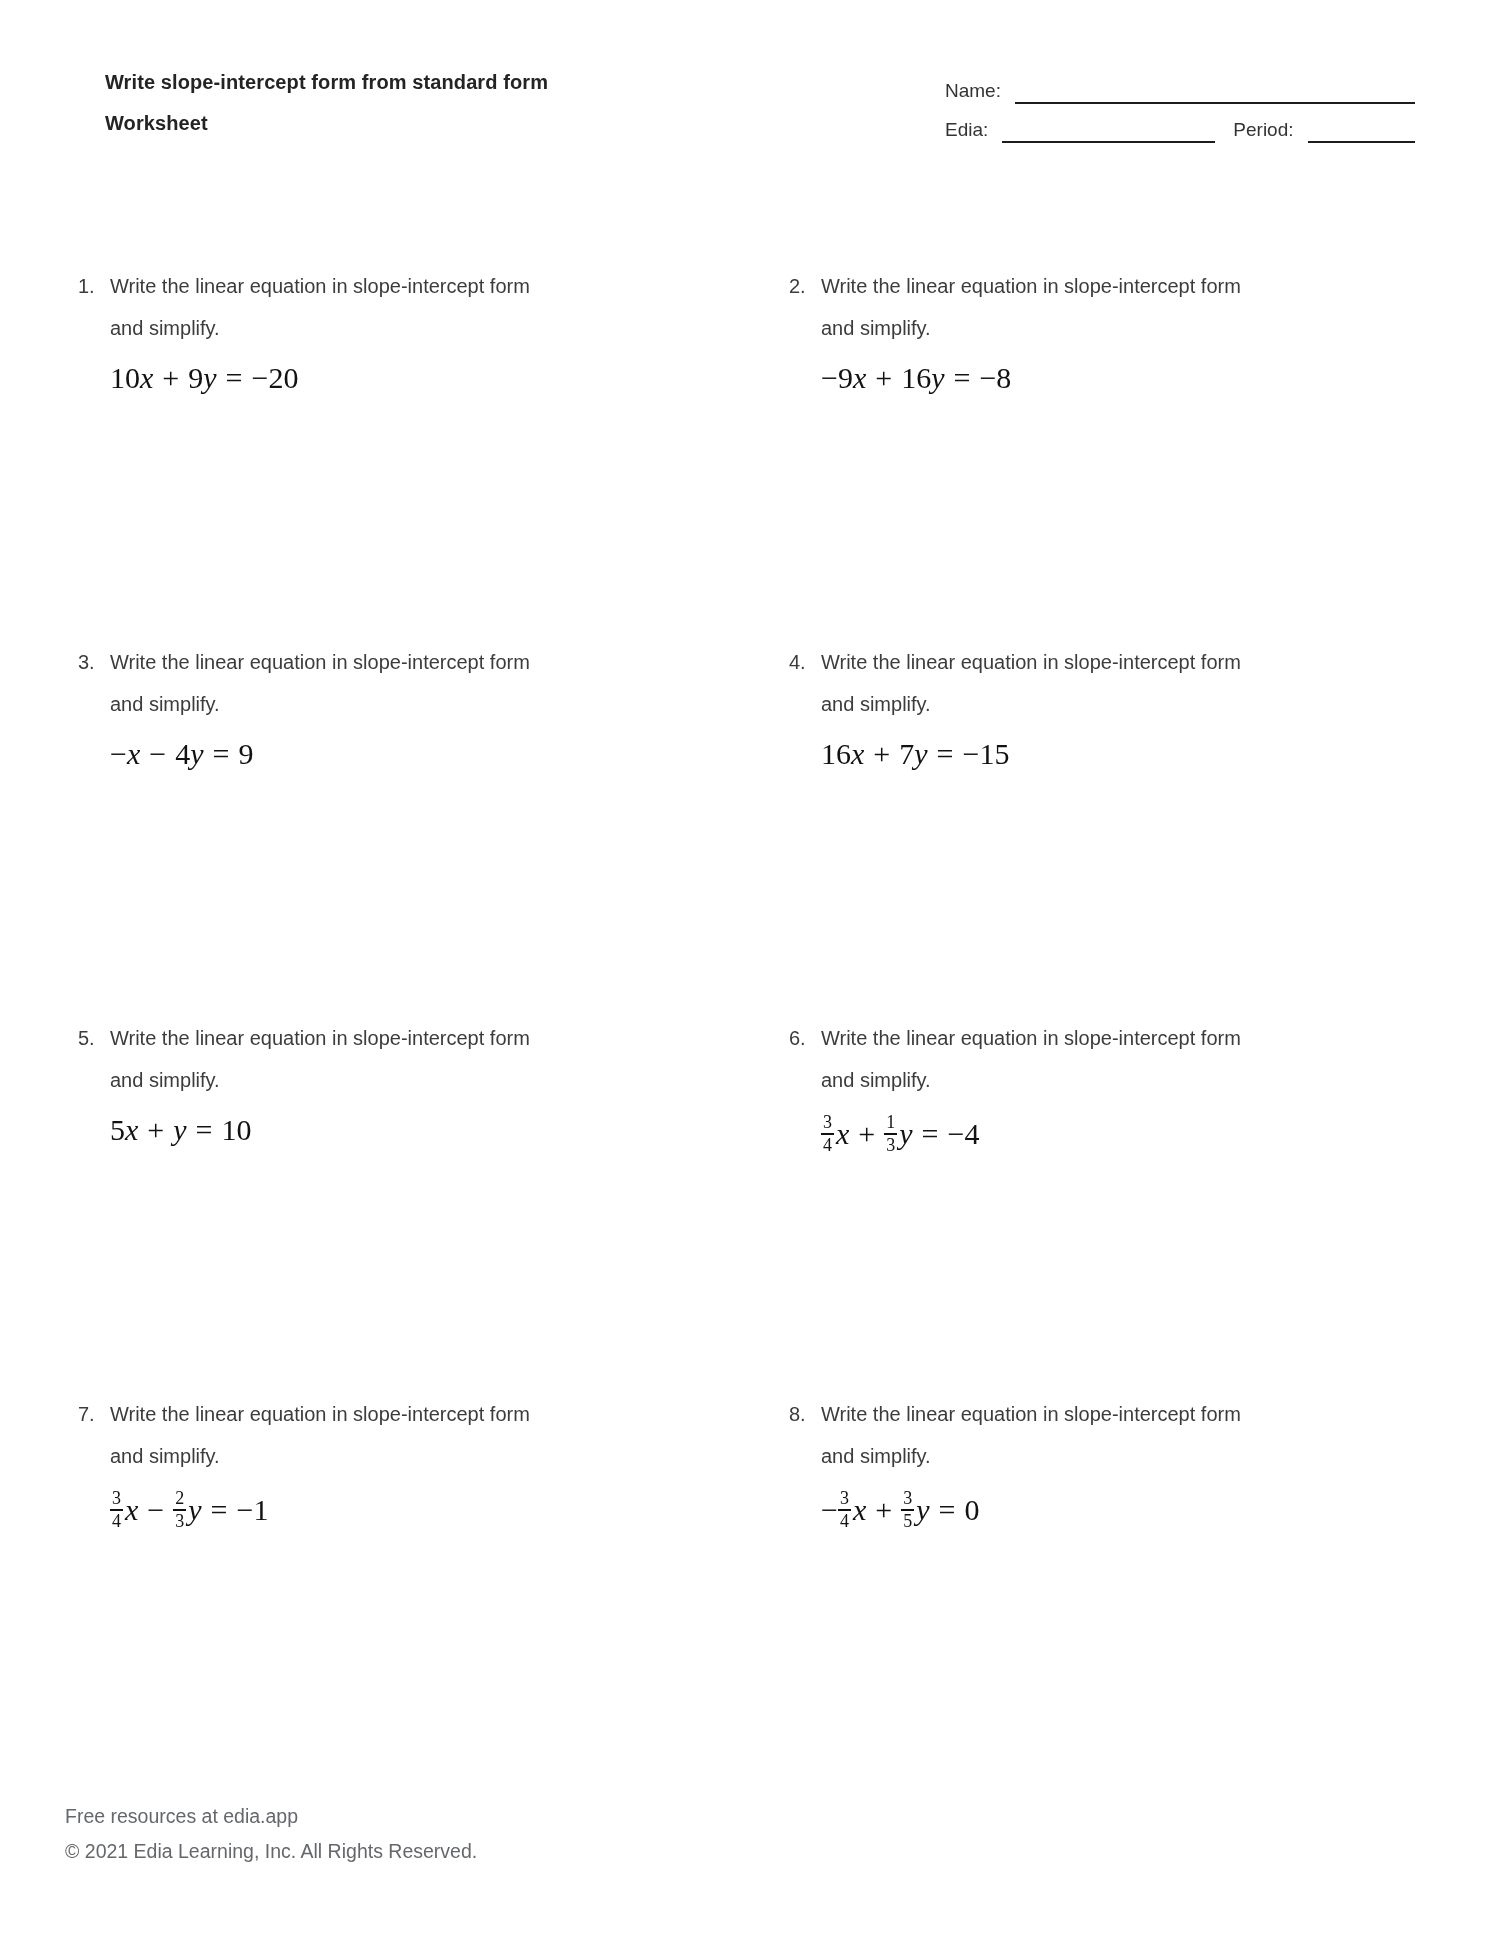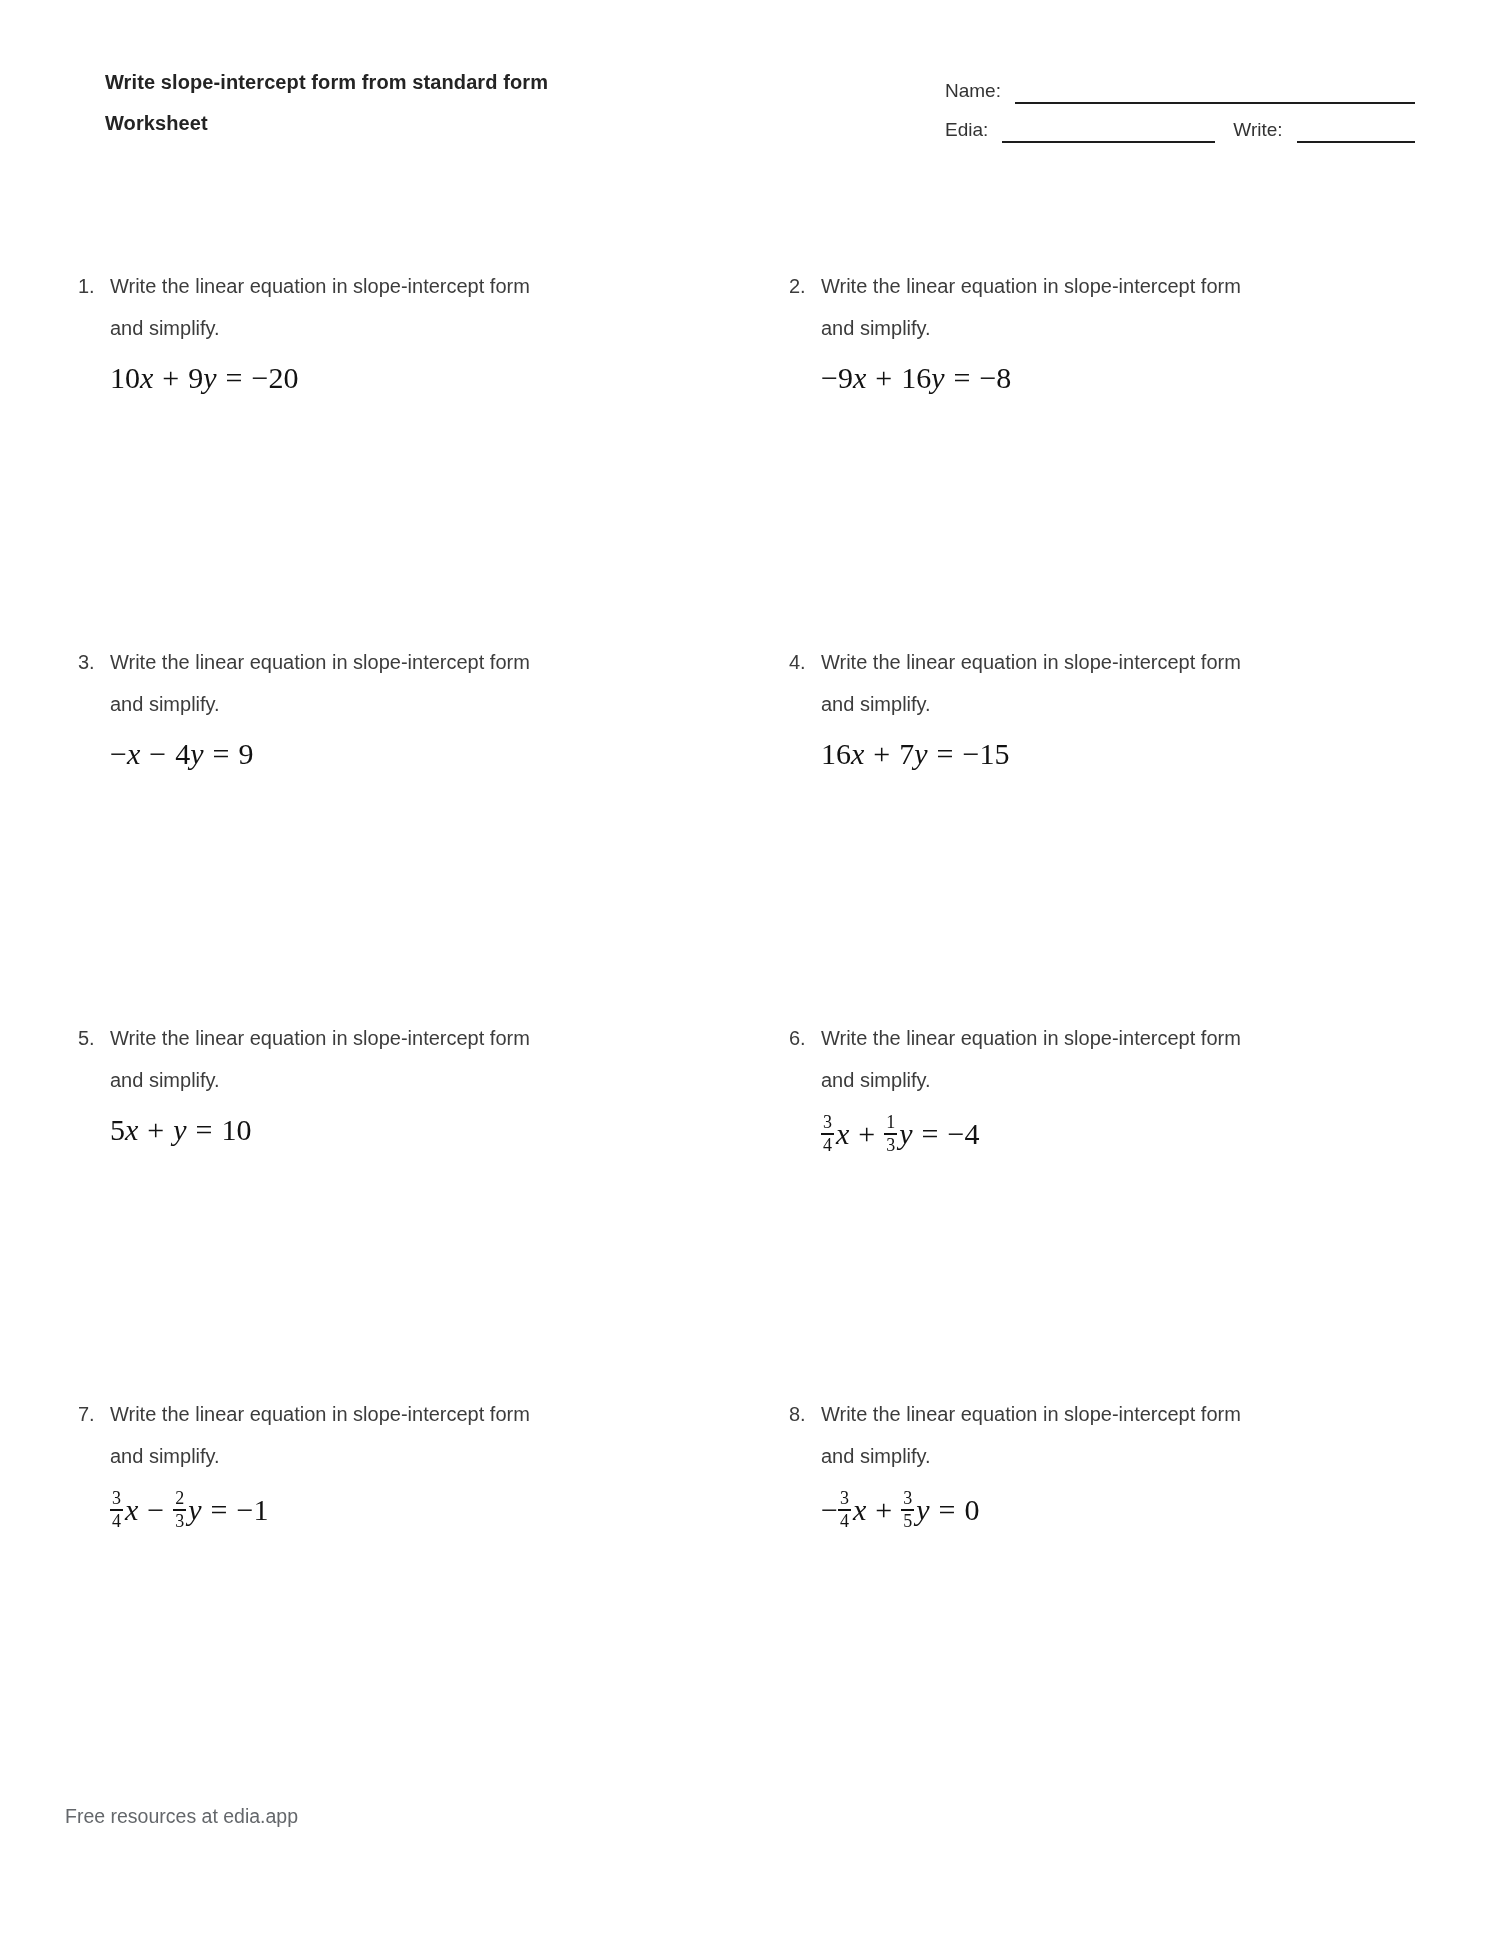--- a/index.html
+++ b/index.html
@@ -83,21 +83,21 @@
   </div>
 
   <div class="fields">
     <div class="field-row">
       <span class="field-label">Name:</span>
       <span class="field-line name-line"></span>
     </div>
     <div class="field-row">
       <span class="field-label">Edia:</span>
       <span class="field-line date-line"></span>
-      <span class="field-label period-label">Write:</span>
+      <span class="field-label period-label">Period:</span>
       <span class="field-line period-line"></span>
     </div>
   </div>
 </header>
 
 <main>
 
   <section class="problem c1 r1">
     <div class="prompt-row">
       <span class="pnum">1.</span>
@@ -271,13 +271,14 @@
         <span class="mi">y</span>
         <span class="mo">=</span>
         <span class="mn">0</span>
       </div>
   </section>
 
 </main>
 
 <footer class="footer">
   <div>Free resources at edia.app</div>
+  <div>© 2021 Edia Learning, Inc. All Rights Reserved.</div>
 </footer>
 
 </body></html>

